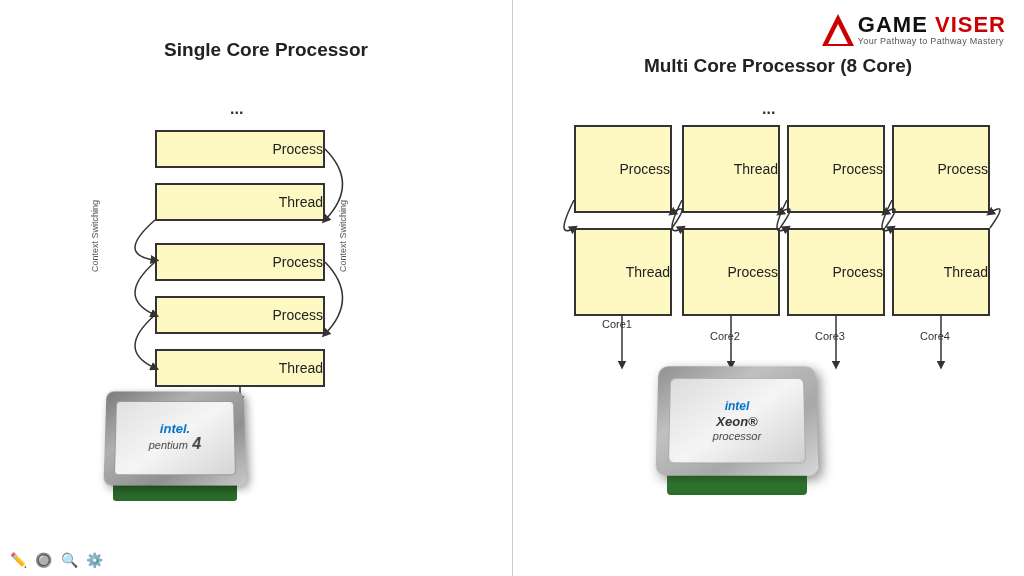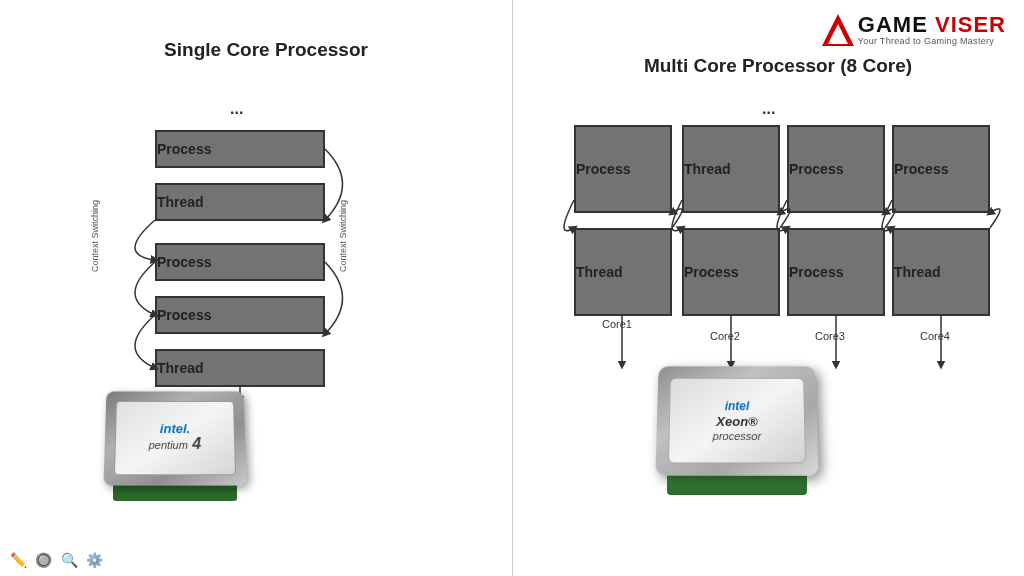--- a/index.html
+++ b/index.html
@@ -86,25 +86,25 @@
       text-align: center;
       position: absolute;
     }
 
     
     .proc-box {
       position: absolute;
       border: 2px solid #333;
       display: flex;
       align-items: center;
-      justify-content: flex-start;
+      justify-content: flex-end;
       font-size: 14px;
-      font-weight: 700;
+      font-weight: 400;
       color: #222;
-      background: #737373;
+      background: #fef9c3;
     }
 
     
     .arrows-svg {
       position: absolute;
       top: 0;
       left: 0;
       width: 100%;
       height: 100%;
       pointer-events: none;
@@ -135,21 +135,21 @@
 
     <svg width="36" height="36" viewBox="0 0 36 36">
       <polygon points="18,2 34,34 2,34" fill="#cc0000"></polygon>
       <polygon points="18,12 28,32 8,32" fill="white"></polygon>
     </svg>
   </div>
   <div class="logo-text-area">
     <div class="logo-title">
       <span style="color:#111">GAME </span><span style="color:#cc0000">VISER</span>
     </div>
-    <div class="logo-subtitle">Your Thread to Gaming Mastery</div>
+    <div class="logo-subtitle">Your Pathway to Pathway Mastery</div>
   </div>
 </div>
 
 <div class="center-divider"></div>
 
 <div class="left-section">
 
   <div class="section-title" style="left:20px;right:0;top:39px;">Single Core Processor</div>
 
   <div class="ellipsis" style="left:230px;top:100px;">...</div>

